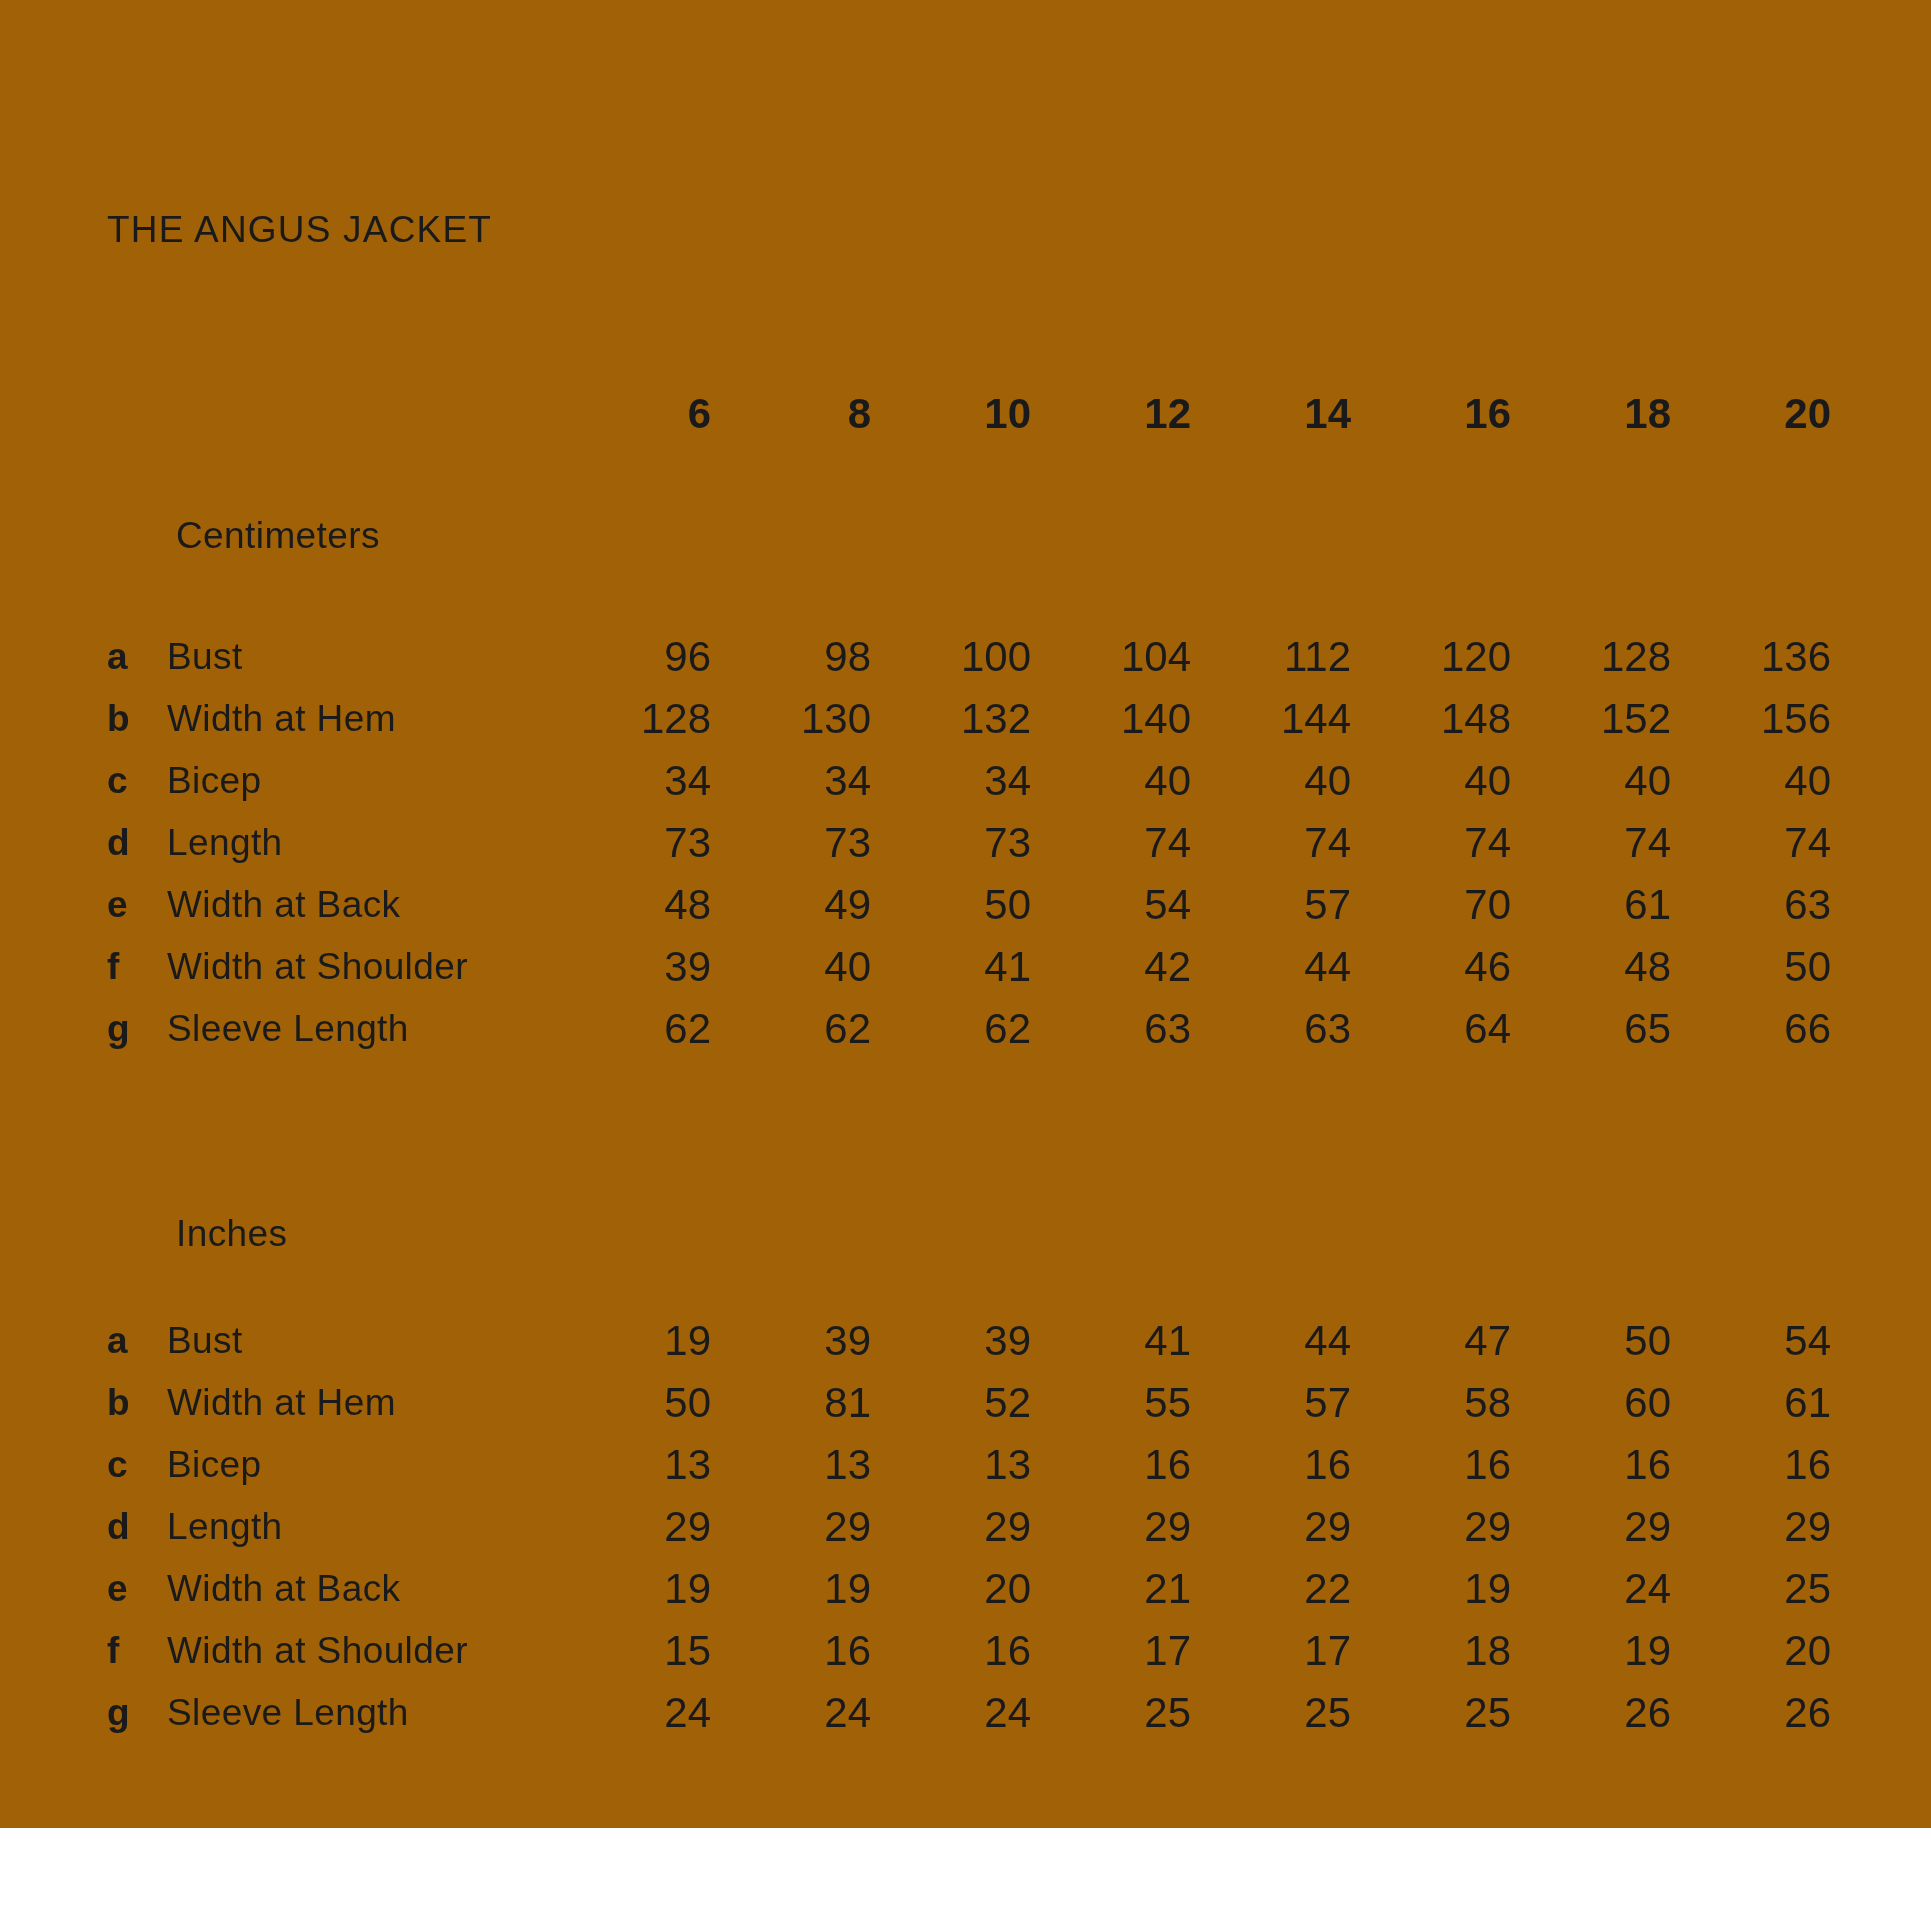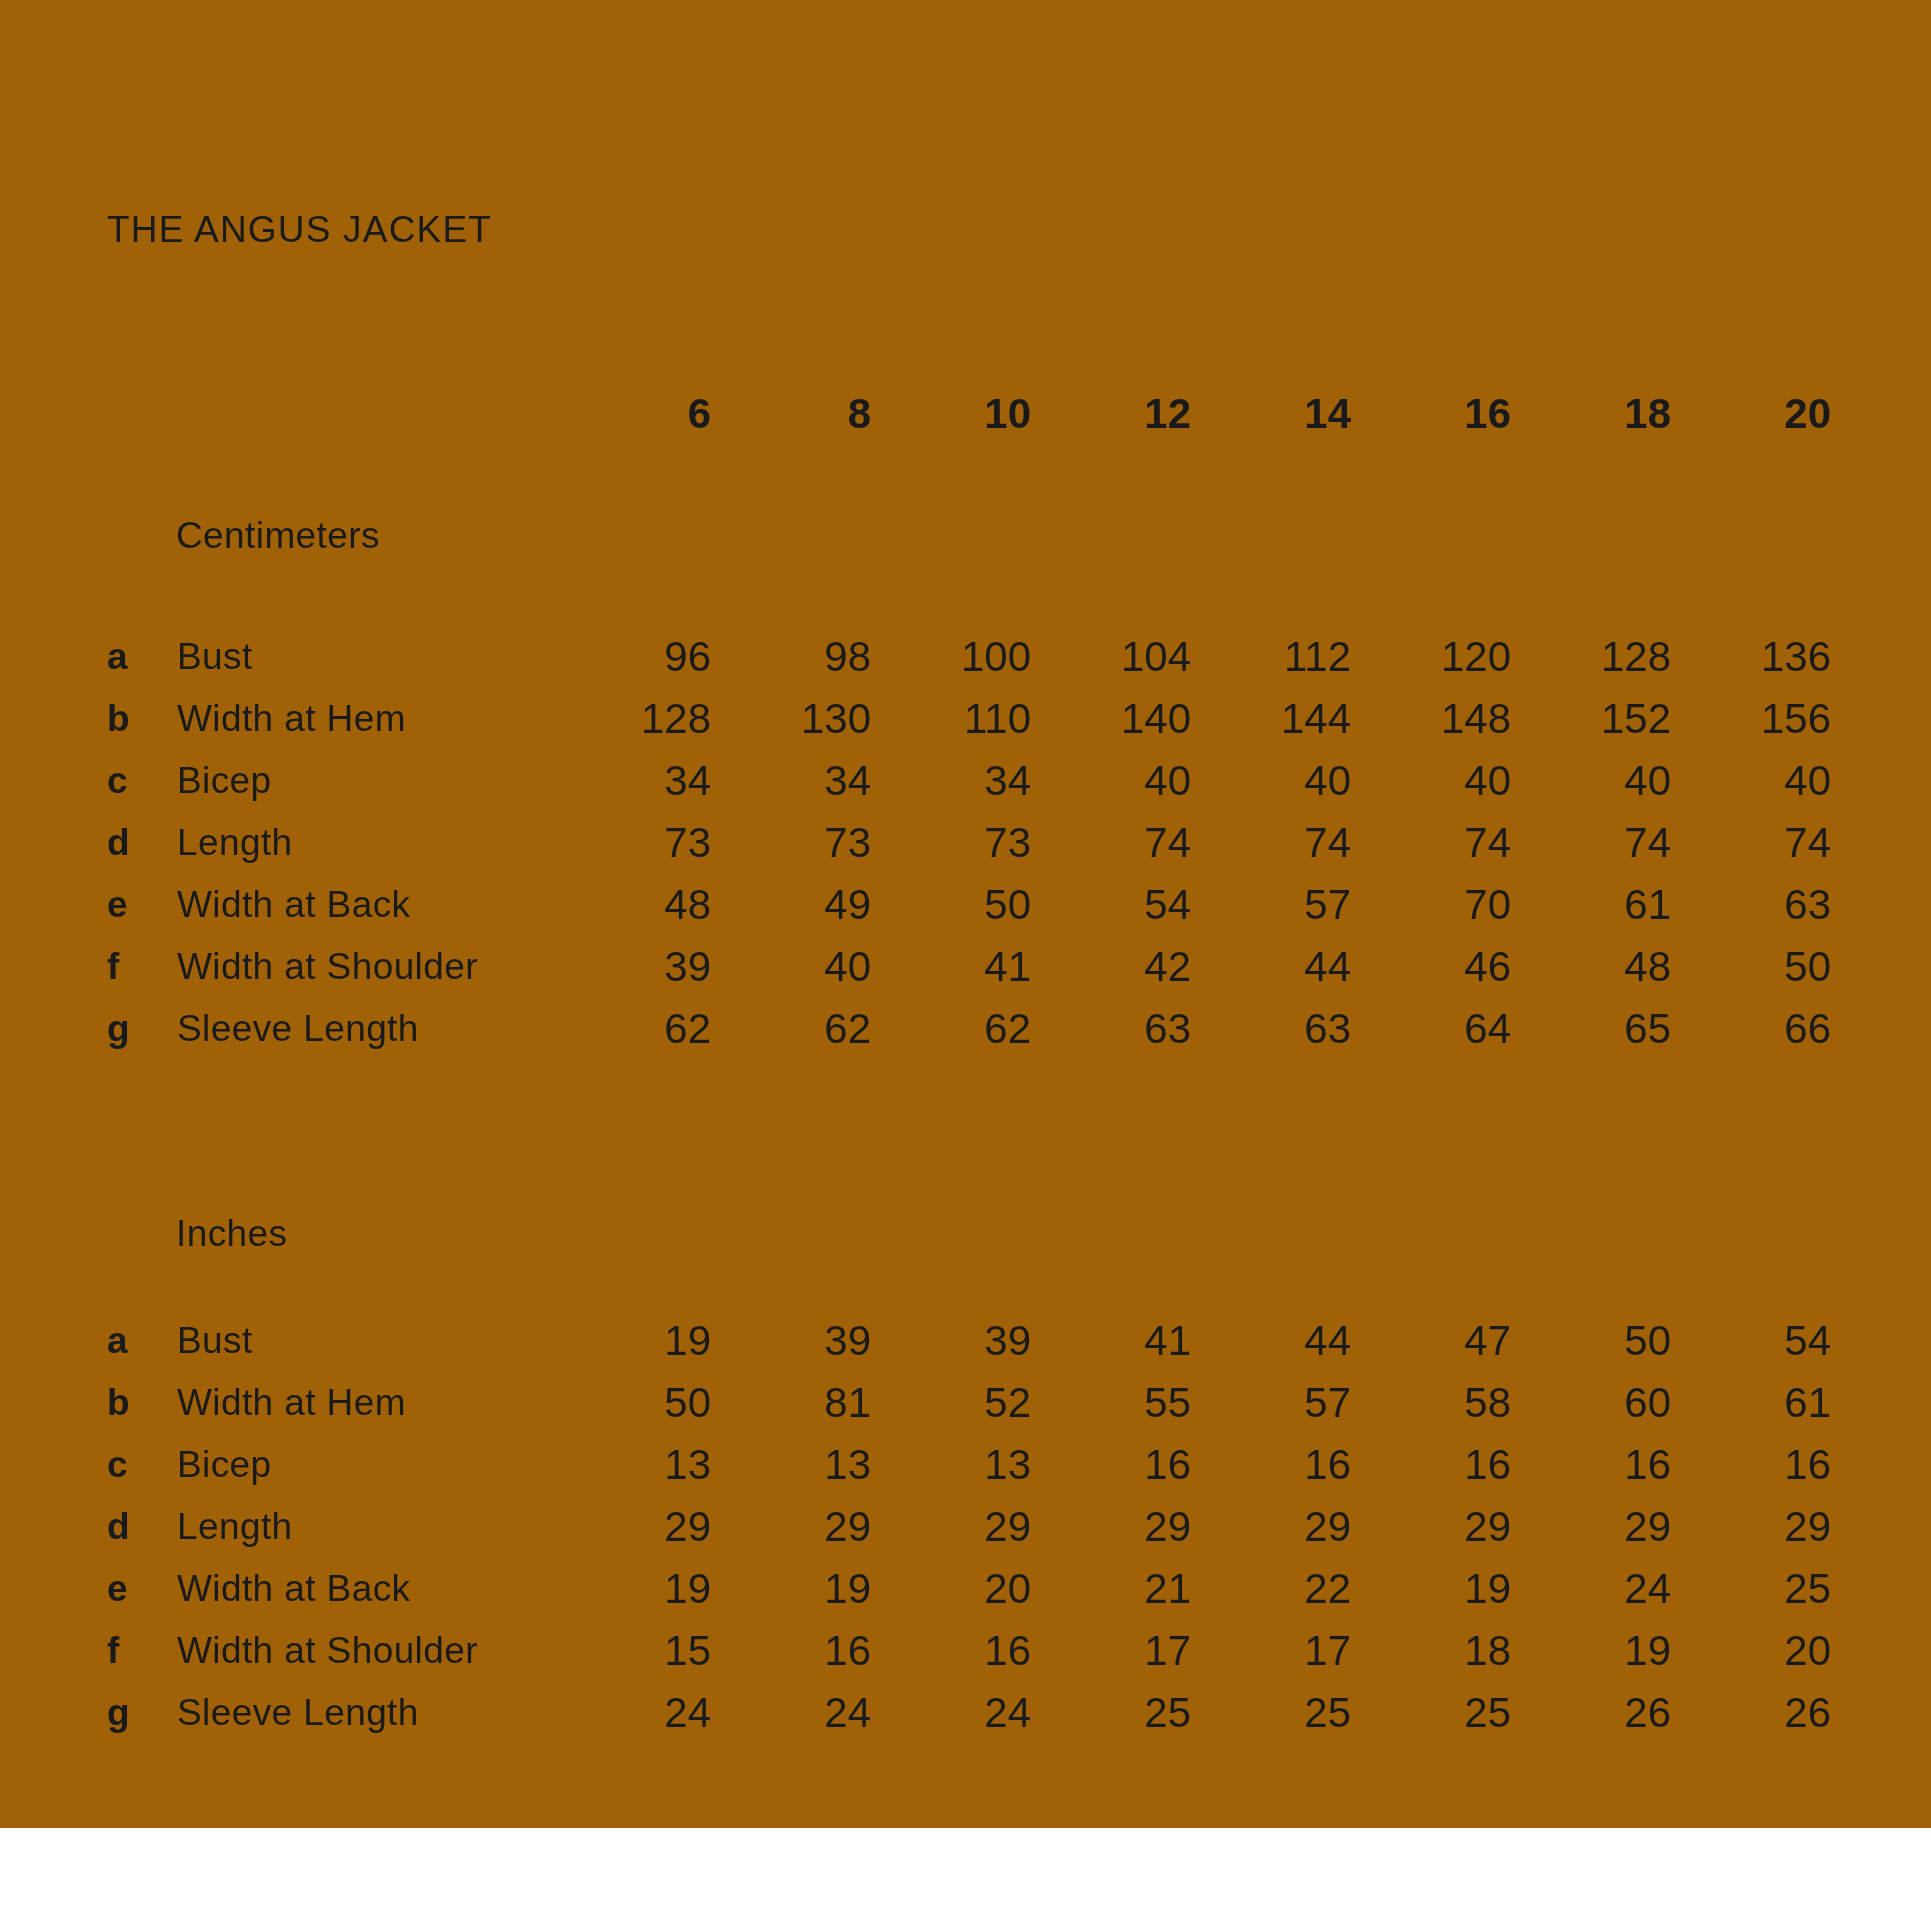--- a/index.html
+++ b/index.html
@@ -68,21 +68,20 @@
   .data-row {
     height: 62px;
   }
   .row-letter {
     font-weight: 700;
     font-size: 37px;
   }
   .row-label {
     font-size: 37px;
     letter-spacing: 0.4px;
-    margin-left: 10px;
   }
   .value {
     font-size: 42px;
     text-align: right;
   }
 </style>
 </head>
 <body>
 
 <div class="page">
@@ -115,21 +114,21 @@
     <div class="cell value">112</div>
     <div class="cell value">120</div>
     <div class="cell value">128</div>
     <div class="cell value">136</div>
   </div>
       <div class="grid data-row">
     <div class="cell row-letter">b</div>
     <div class="cell row-label">Width at Hem</div>
     <div class="cell value">128</div>
     <div class="cell value">130</div>
-    <div class="cell value">110</div>
+    <div class="cell value">132</div>
     <div class="cell value">140</div>
     <div class="cell value">144</div>
     <div class="cell value">148</div>
     <div class="cell value">152</div>
     <div class="cell value">156</div>
   </div>
       <div class="grid data-row">
     <div class="cell row-letter">c</div>
     <div class="cell row-label">Bicep</div>
     <div class="cell value">34</div>

